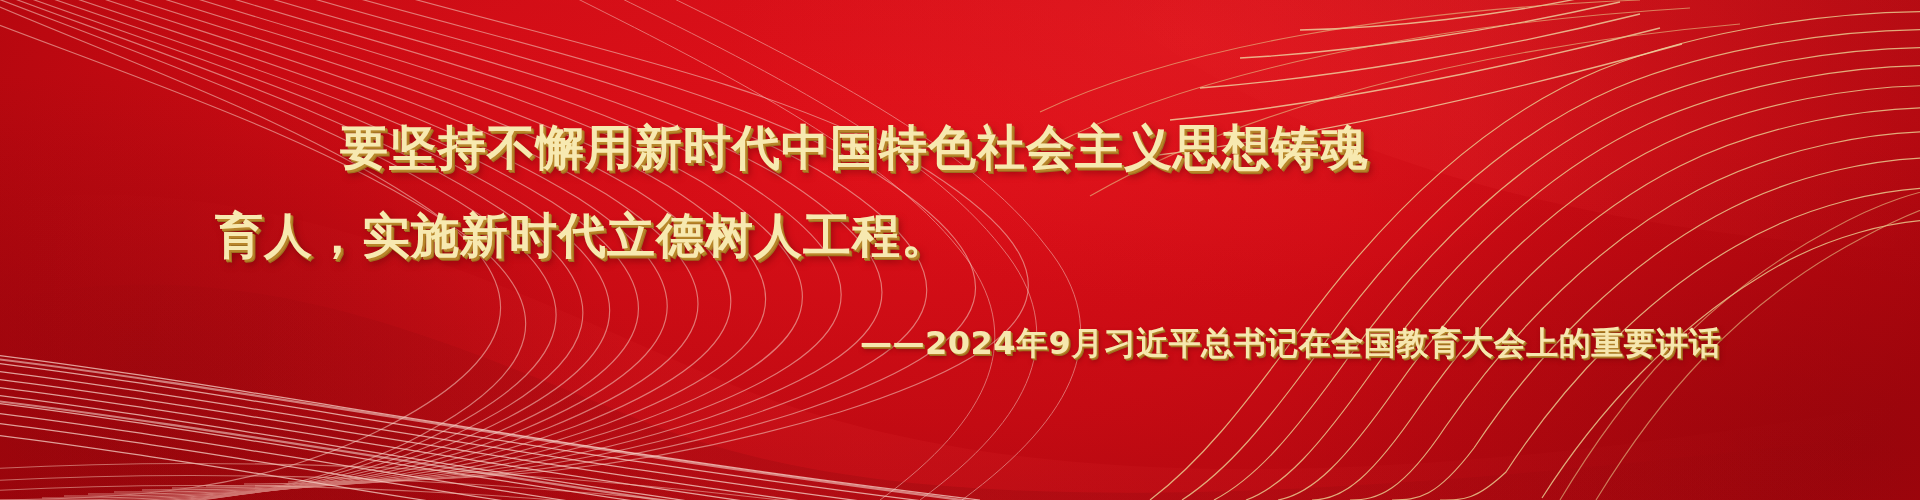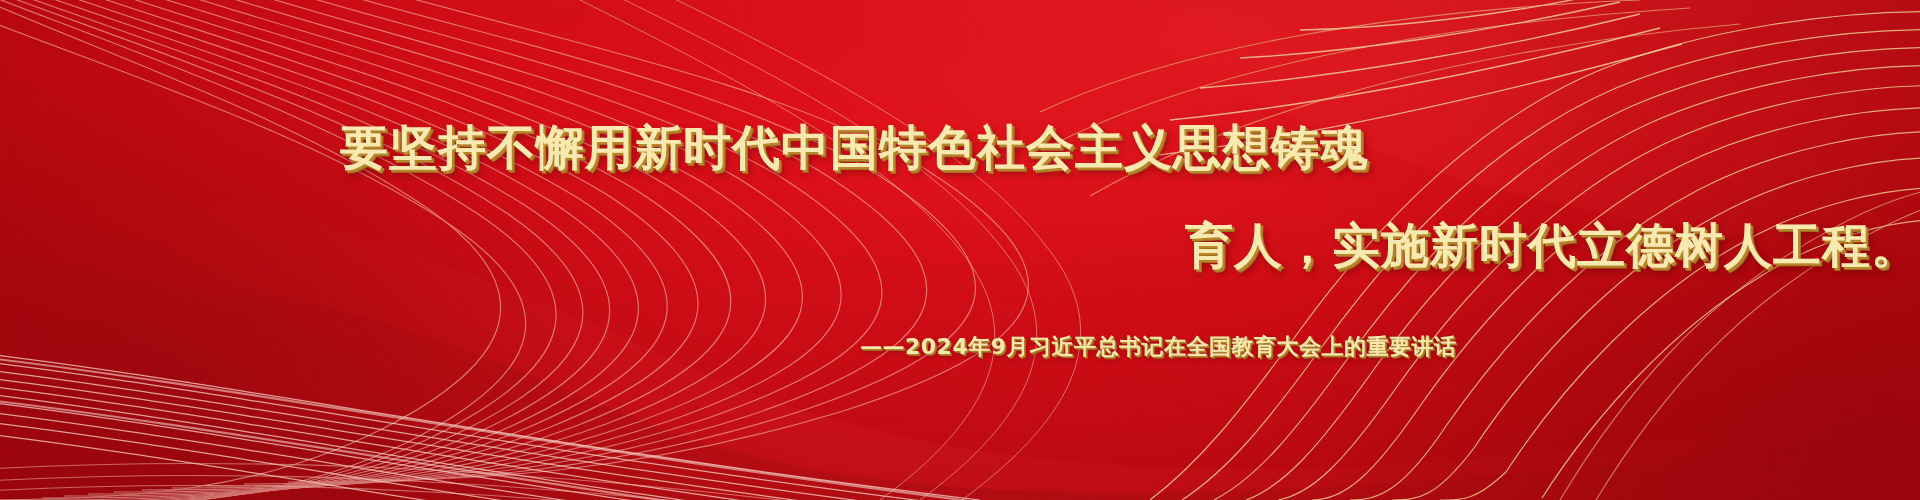--- a/index.html
+++ b/index.html
@@ -52,28 +52,28 @@
     line-height:86px;
     letter-spacing:1px;
     color:#f7e9b0;
     text-shadow:
        2px 2px 0 #b8862a,
        3px 3px 0 #9e6f1f,
        4px 5px 7px rgba(90,2,6,.55);
     white-space:nowrap;
   }
   .line-1 { padding-left:340px; }
-  .line-2 { padding-left:215px; margin-top:12px;text-align:right; }
+  .line-2 { padding-left:215px; margin-top:2px; }
 
   .attribution {
     margin-top:44px;
     padding-left:860px;
     font-family:"DejaVu Sans","Liberation Sans",sans-serif;
     font-weight:bold;
-    font-size:22px;
+    font-size:32px;
     letter-spacing:0.5px;
     color:#f6e7ae;
     text-shadow:
        1px 1px 0 #b5842a,
        2px 2px 0 #9c6d1e,
        2px 3px 5px rgba(90,2,6,.5);
     white-space:nowrap;
   }
 </style>
 </head>

